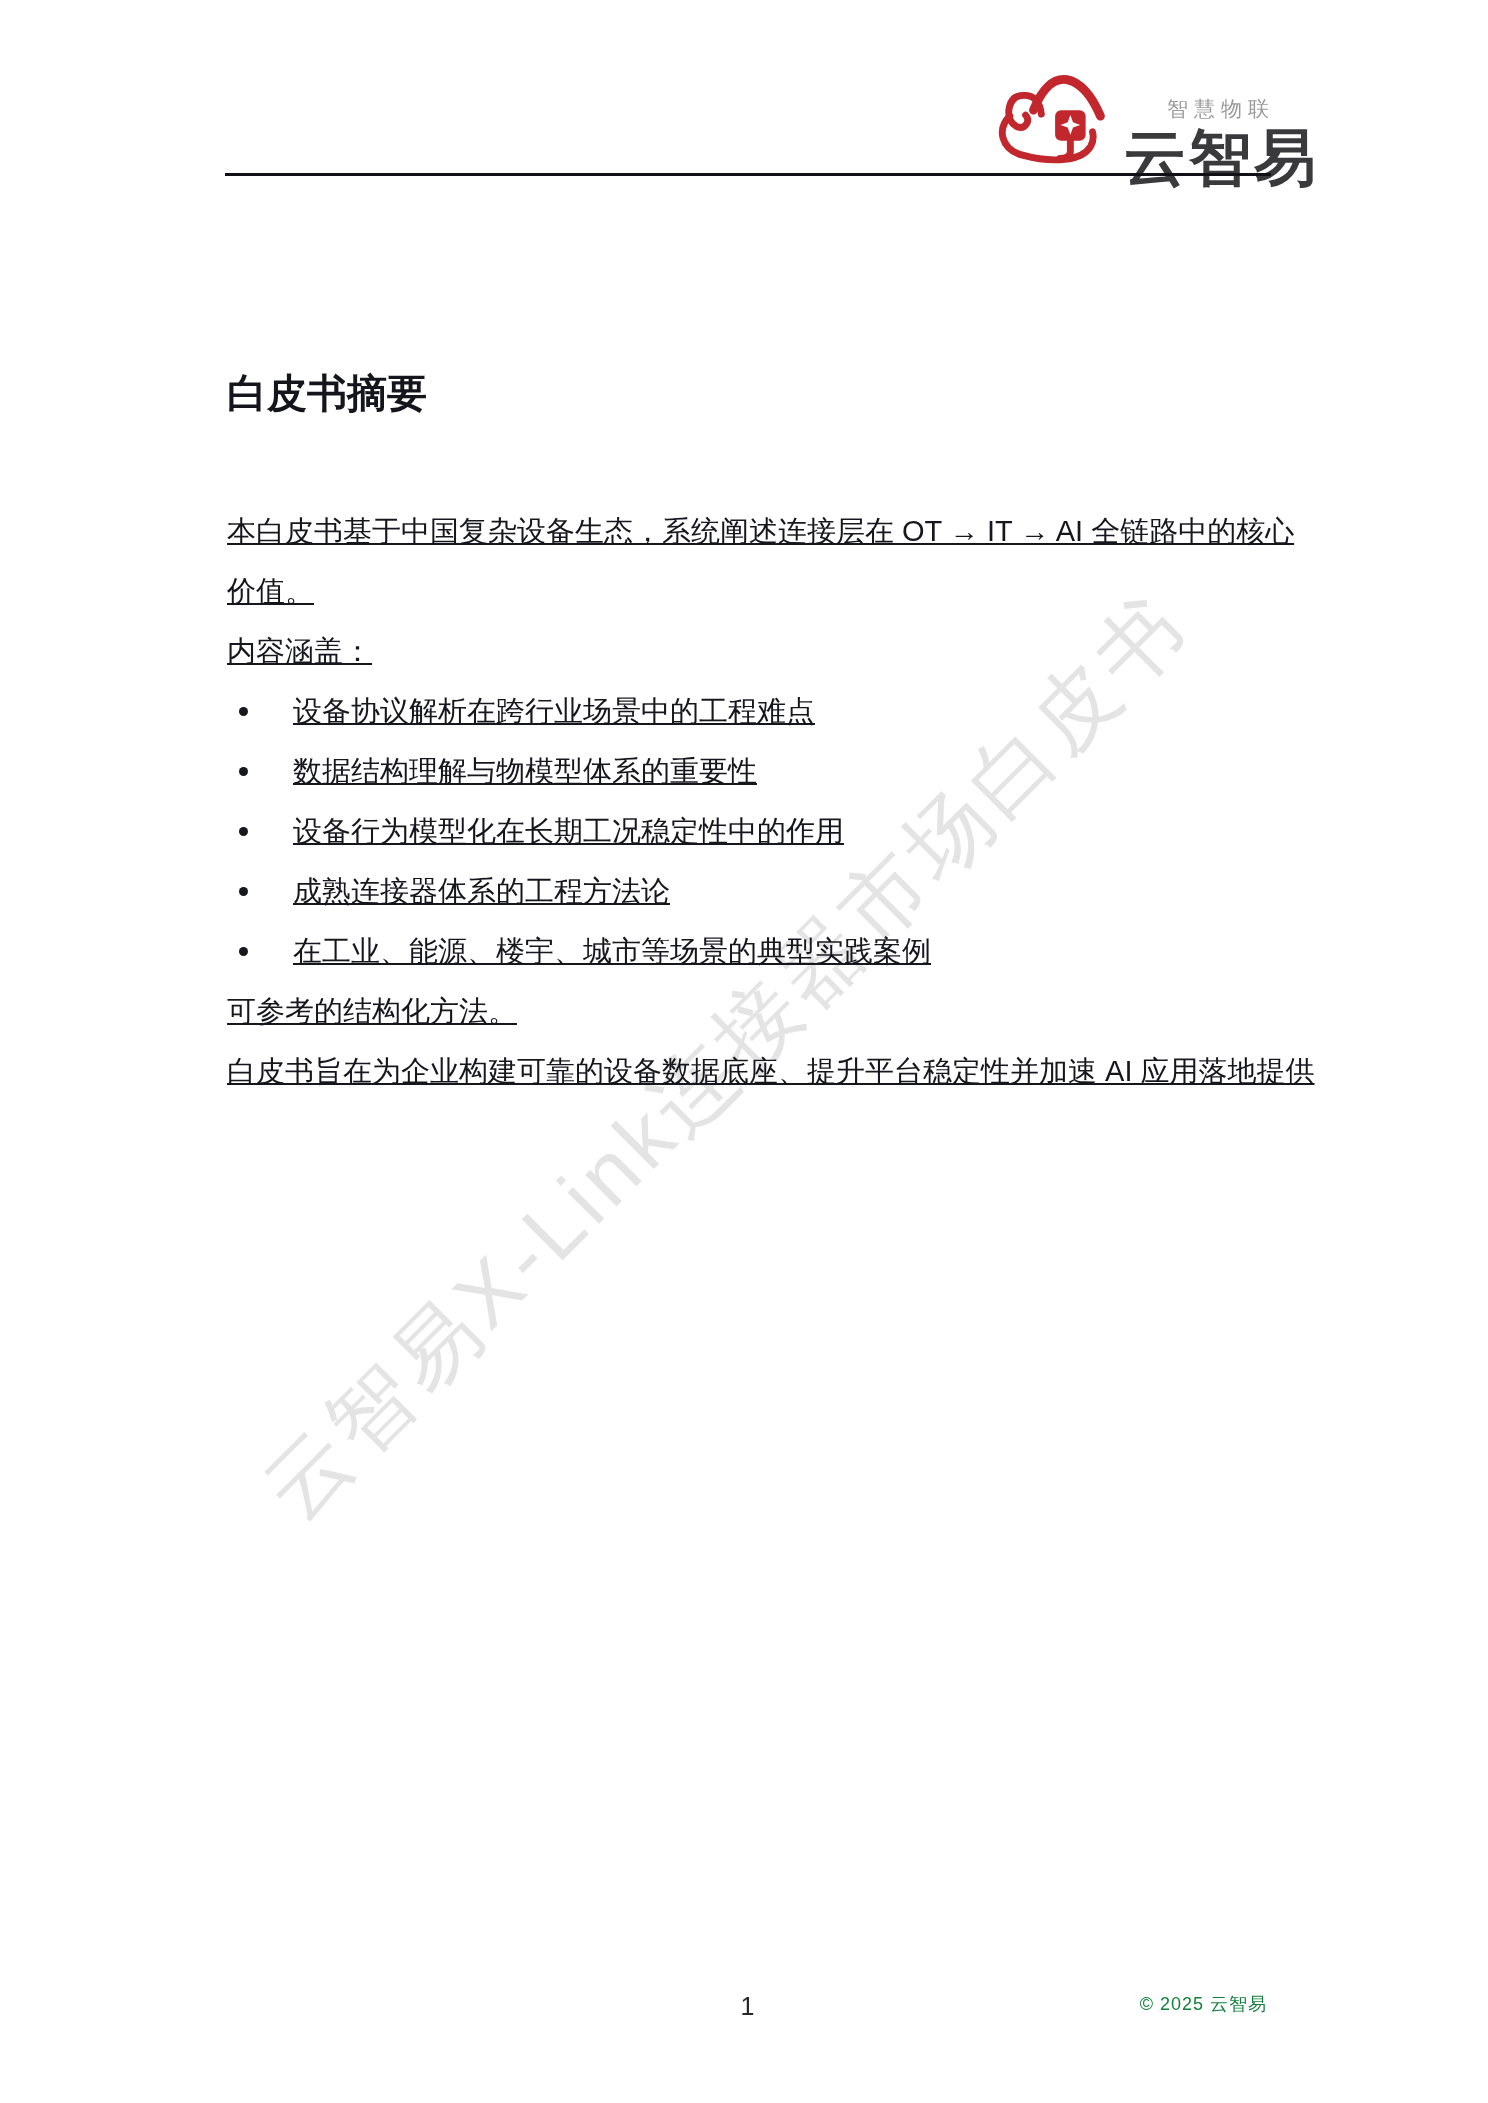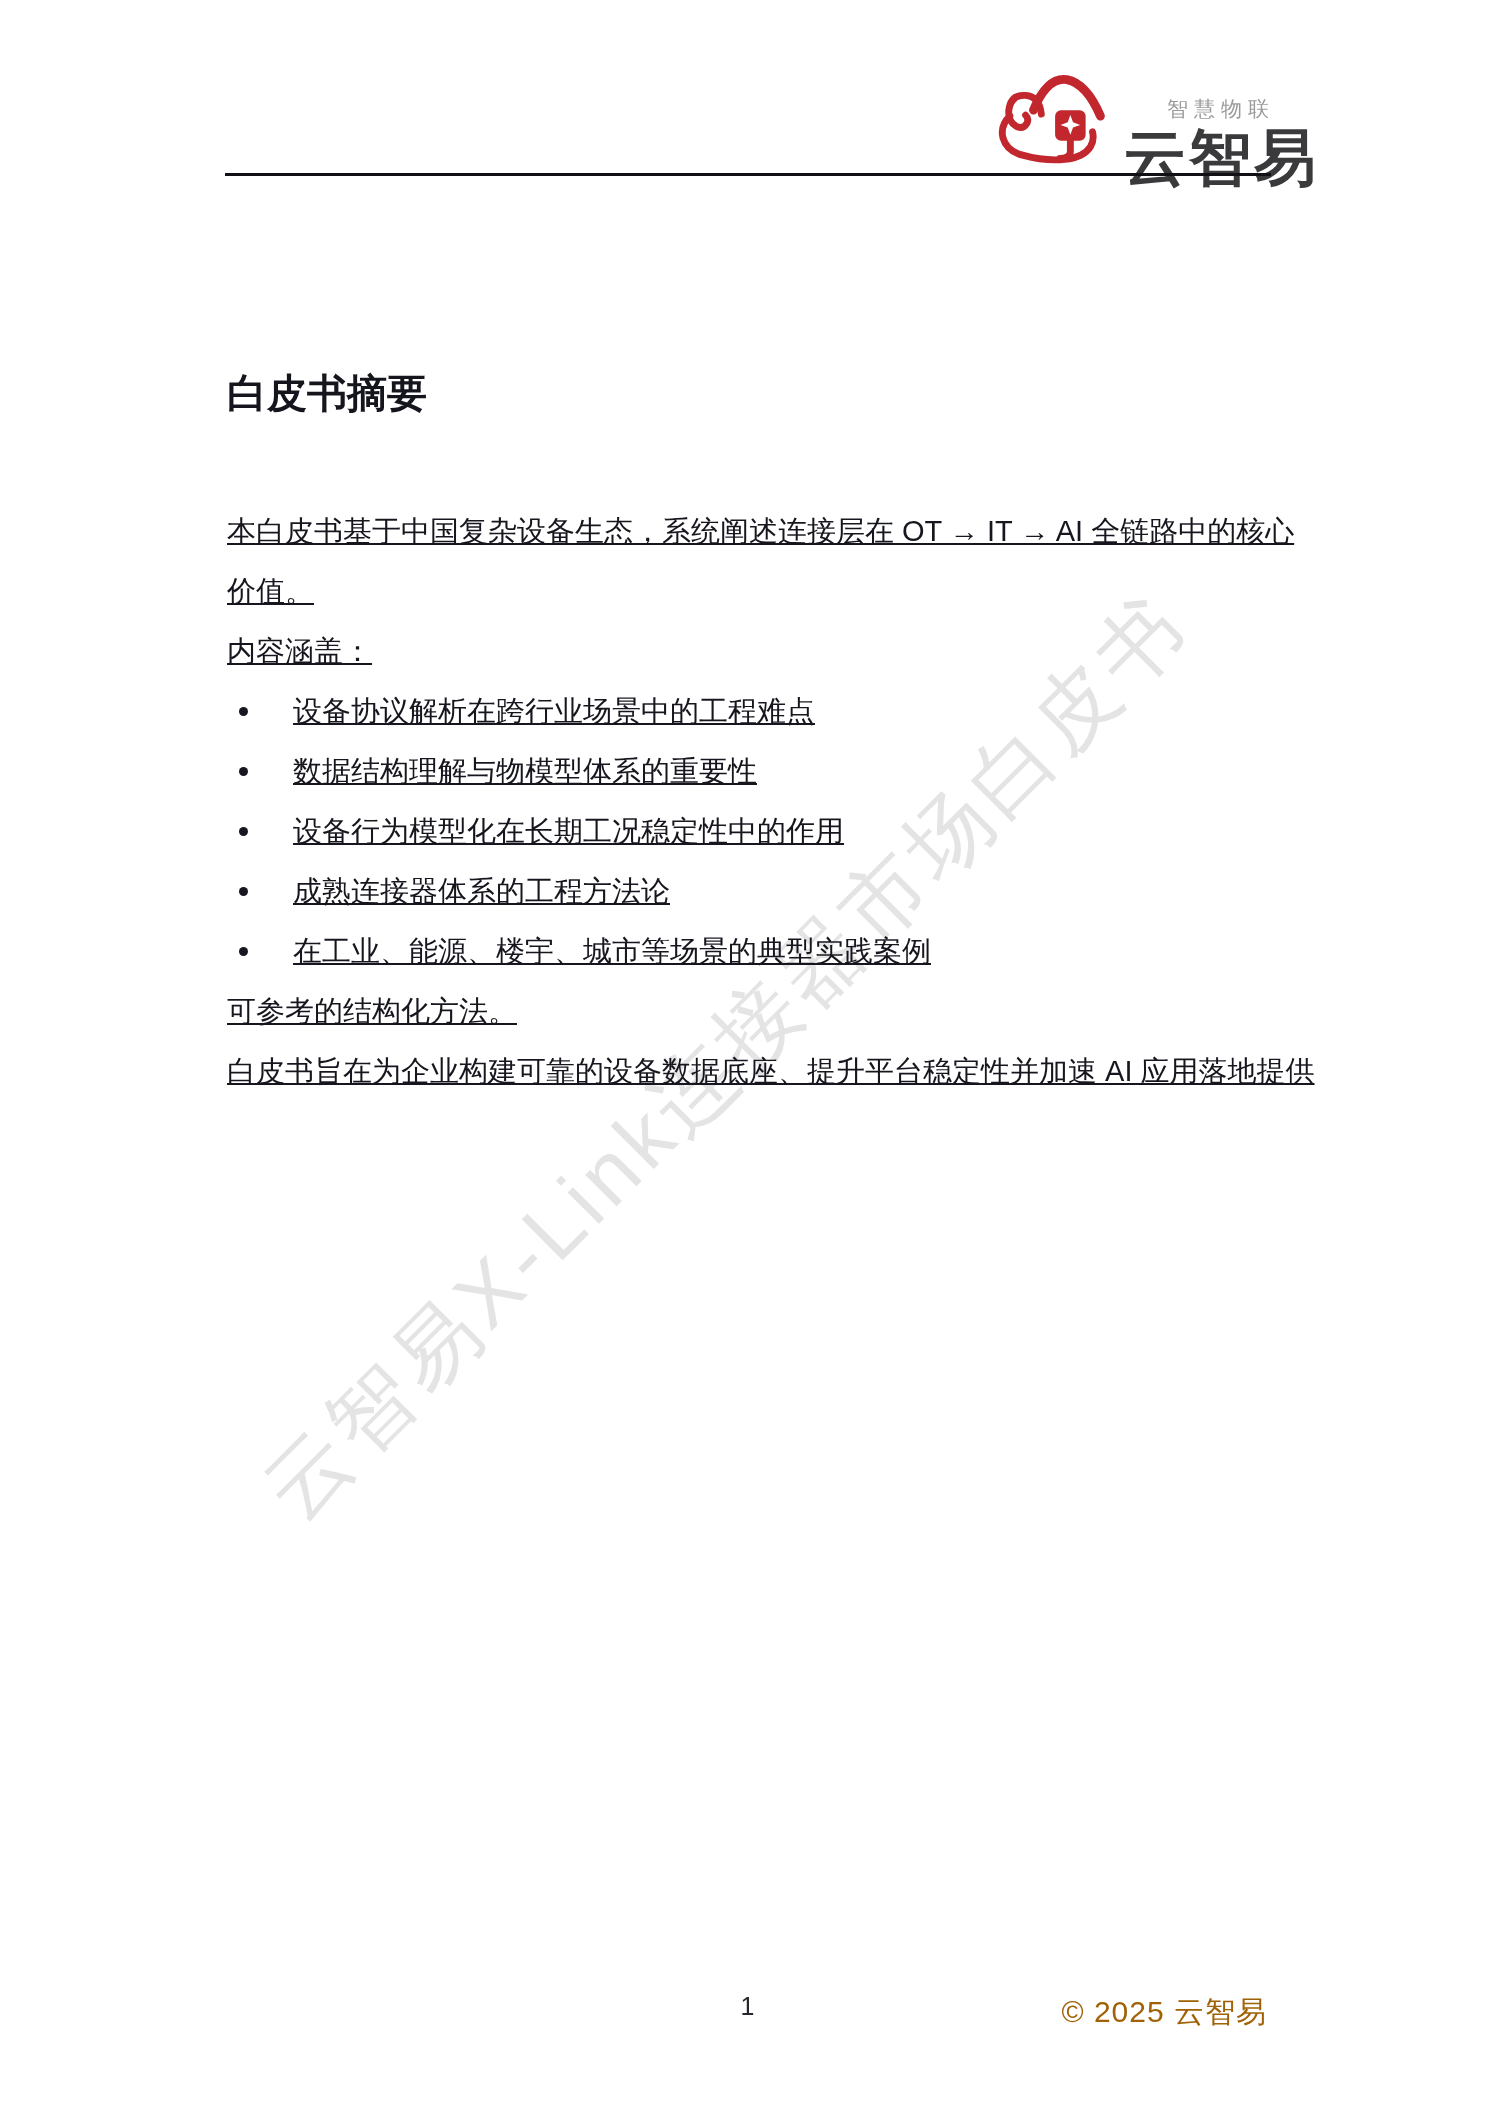--- a/index.html
+++ b/index.html
@@ -47,21 +47,21 @@
     font-size:84px;letter-spacing:6px;color:#e4e4e4;
     white-space:nowrap;pointer-events:none;
   }
   
   .footer-page{
     position:absolute;left:227px;top:1992px;width:1041px;
     text-align:center;font-size:25px;color:#26262c;
   }
   .footer-copy{
     position:absolute;top:1992px;right:221px;
-    font-size:30px;color:#a16207;white-space:nowrap;letter-spacing:1px;
+    font-size:18px;color:#15803d;white-space:nowrap;letter-spacing:1px;
   }
 </style>
 </head>
 <body>
 
 <div class="page">
 
   <div class="watermark">云智易X-Link连接器市场白皮书</div>
 
   <div class="logo-cloud">

